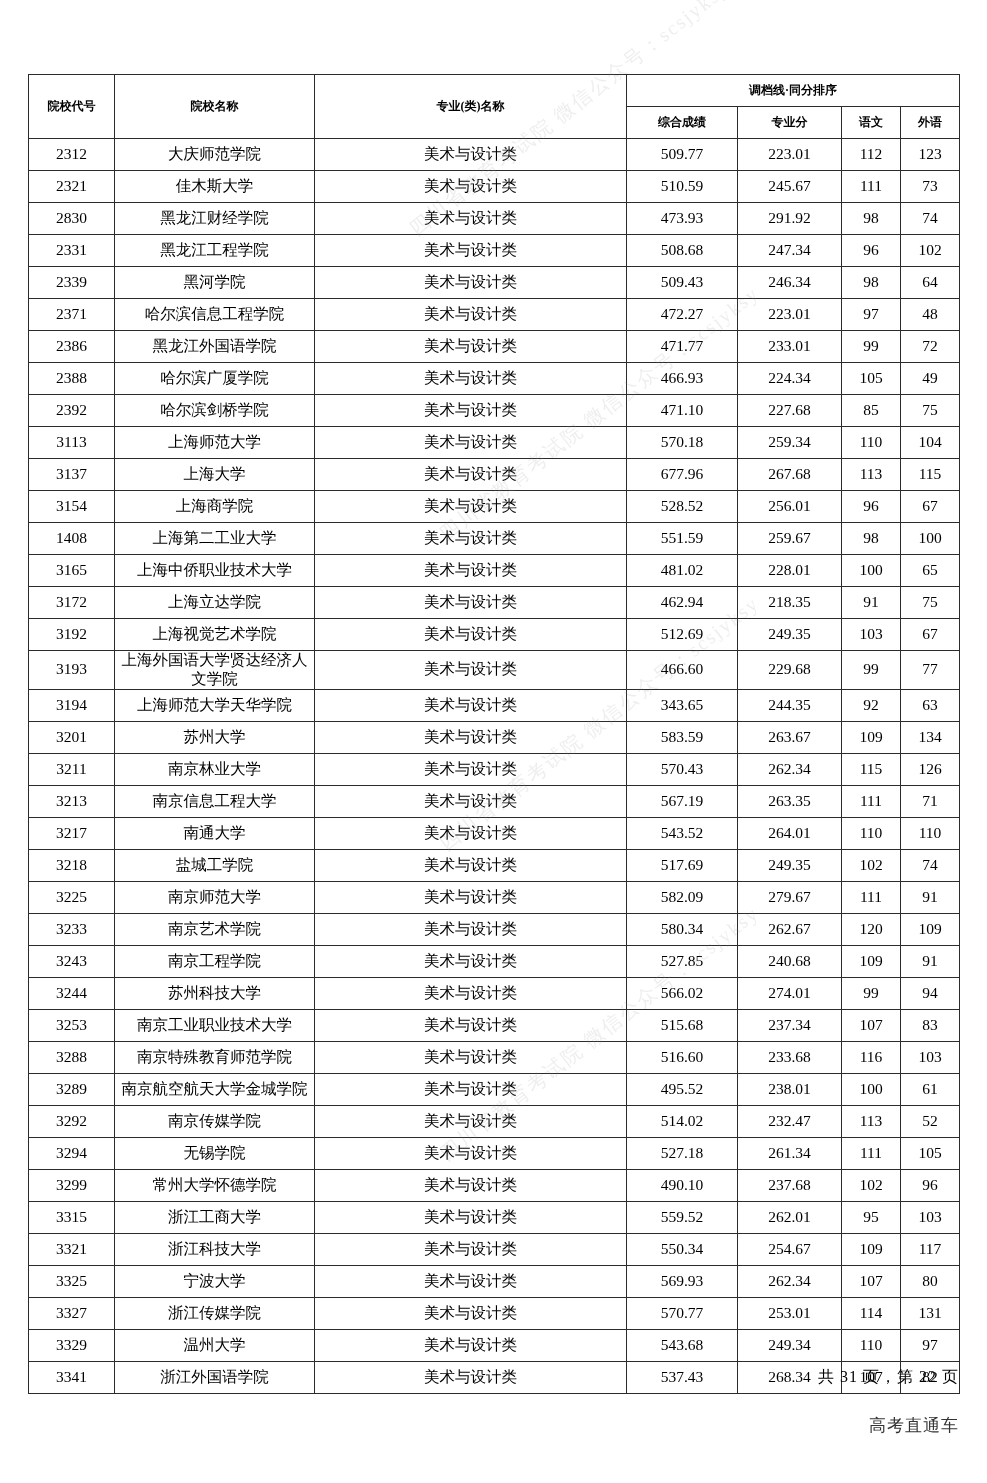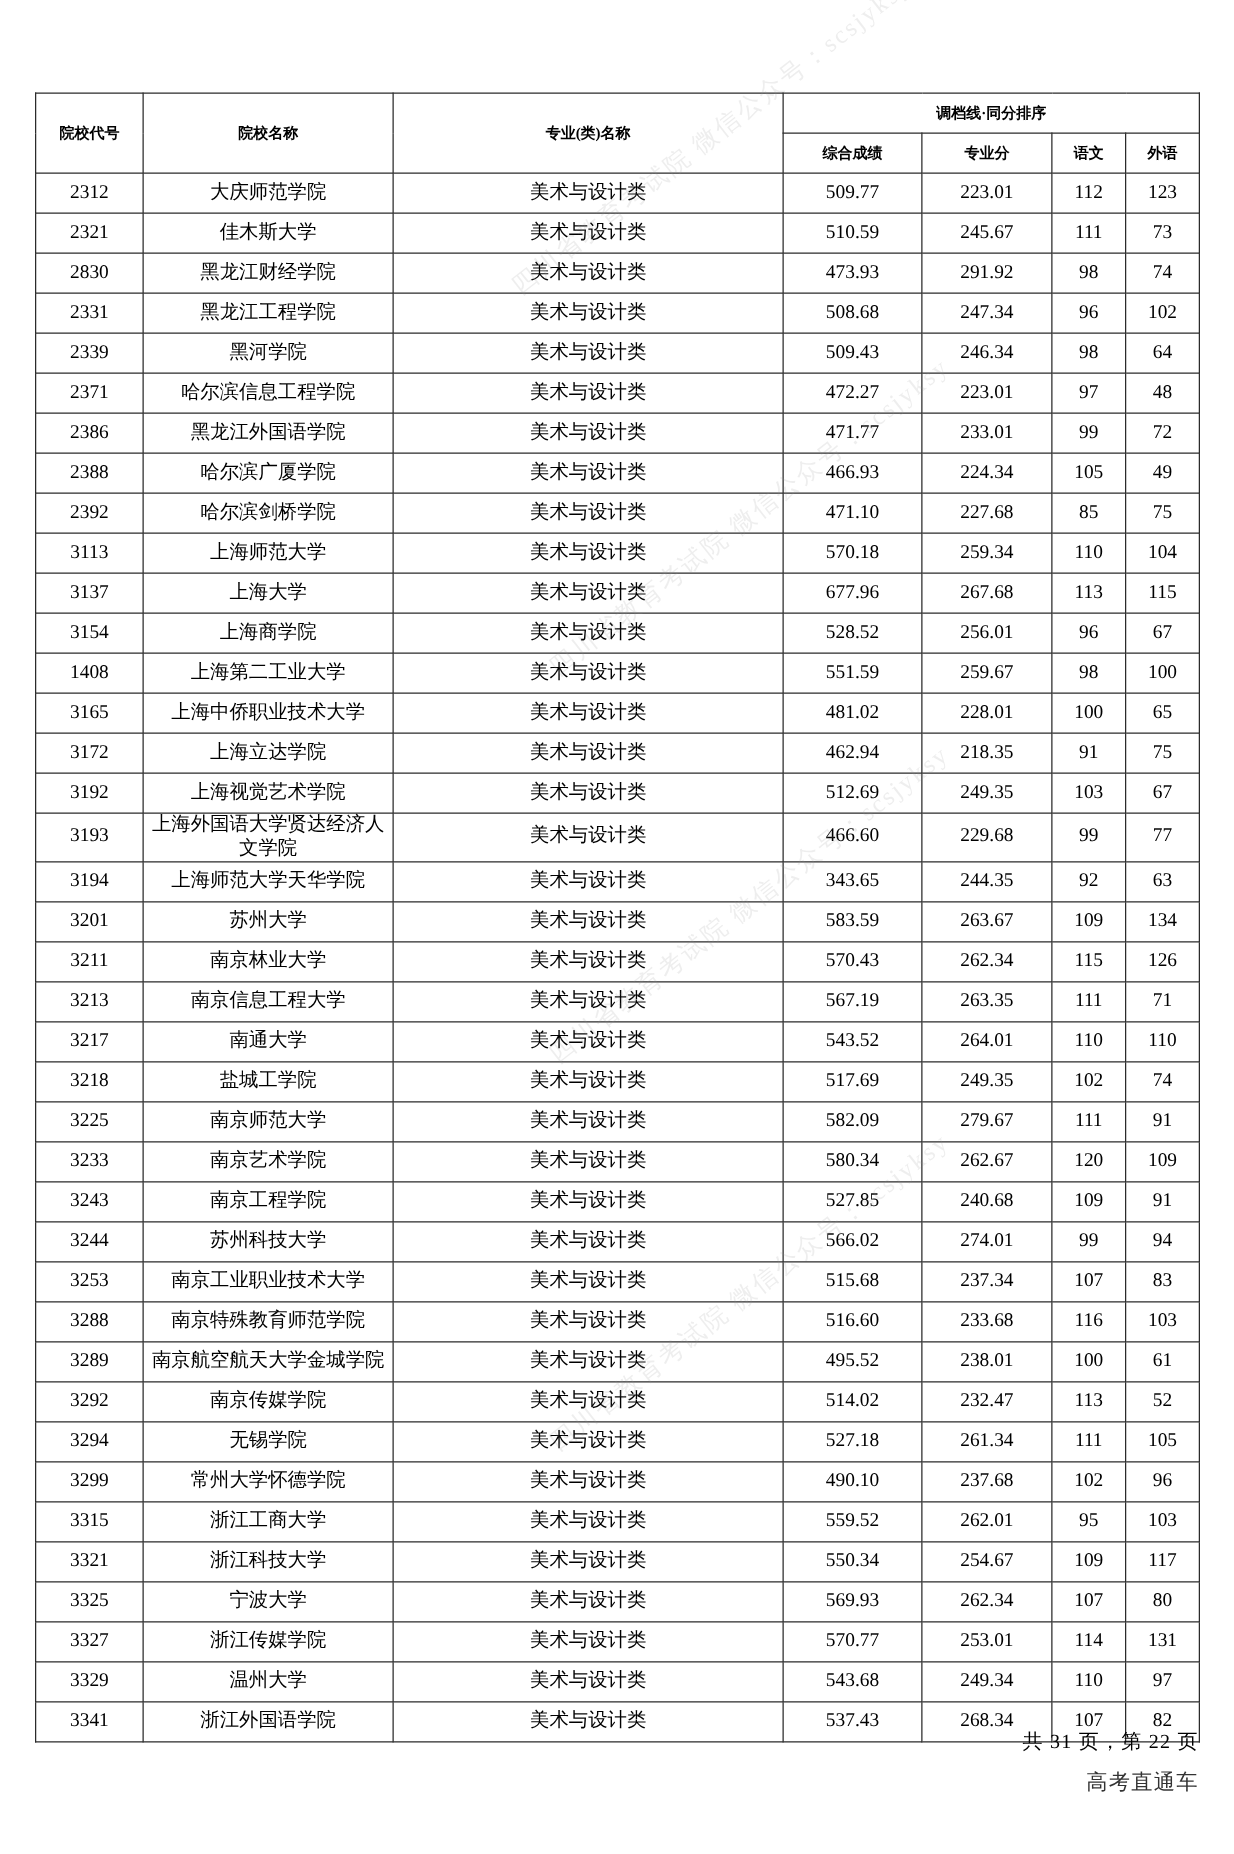--- a/index.html
+++ b/index.html
@@ -88,21 +88,21 @@
     bottom: 46px;
     text-align: right;
     z-index: 6;
   }
   .footer .pageinfo {
     font-size: 16px;
     letter-spacing: 1px;
     color: #000000;
   }
   .footer .brand {
-    margin-top: 10px;
+    margin-top: 26px;
     font-size: 17px;
     color: #333;
     letter-spacing: 1px;
   }
 </style>
 </head>
 <body>
 
 <div class="page">
 

